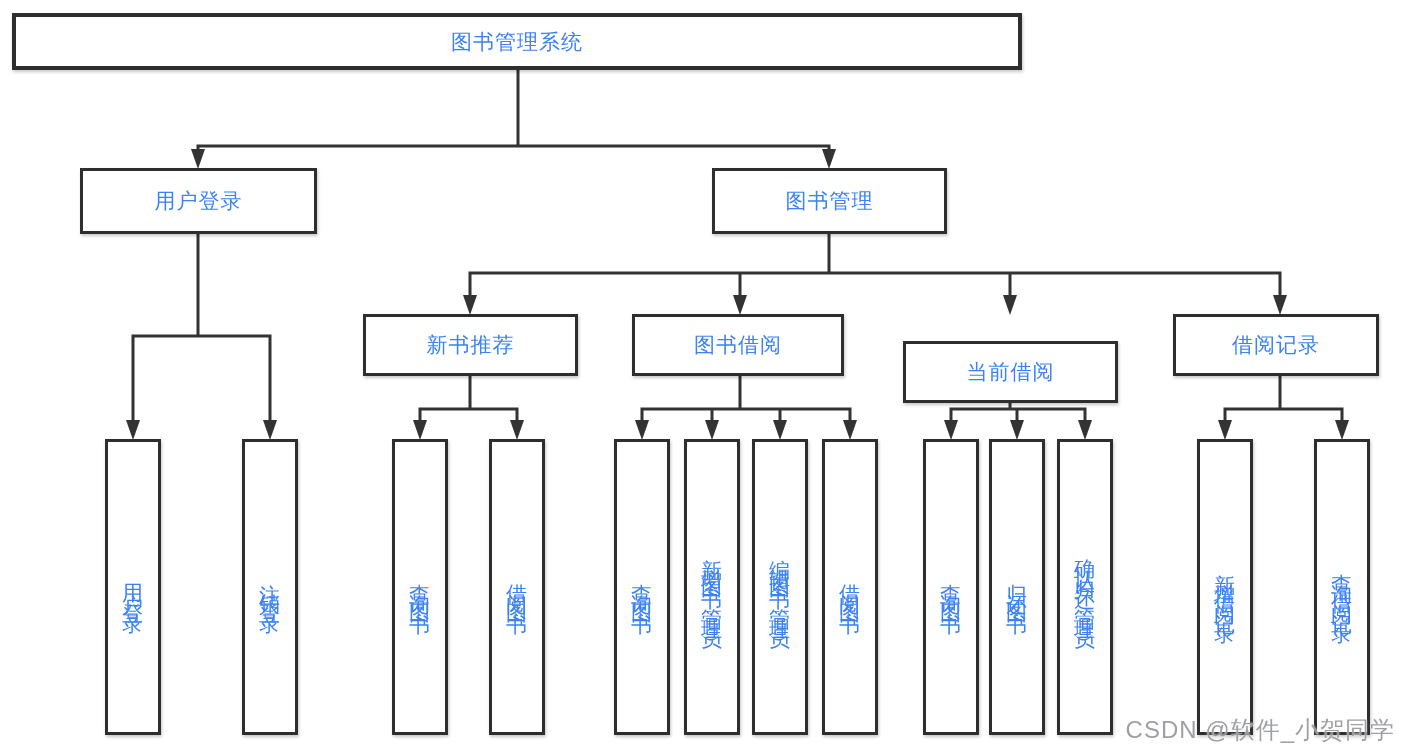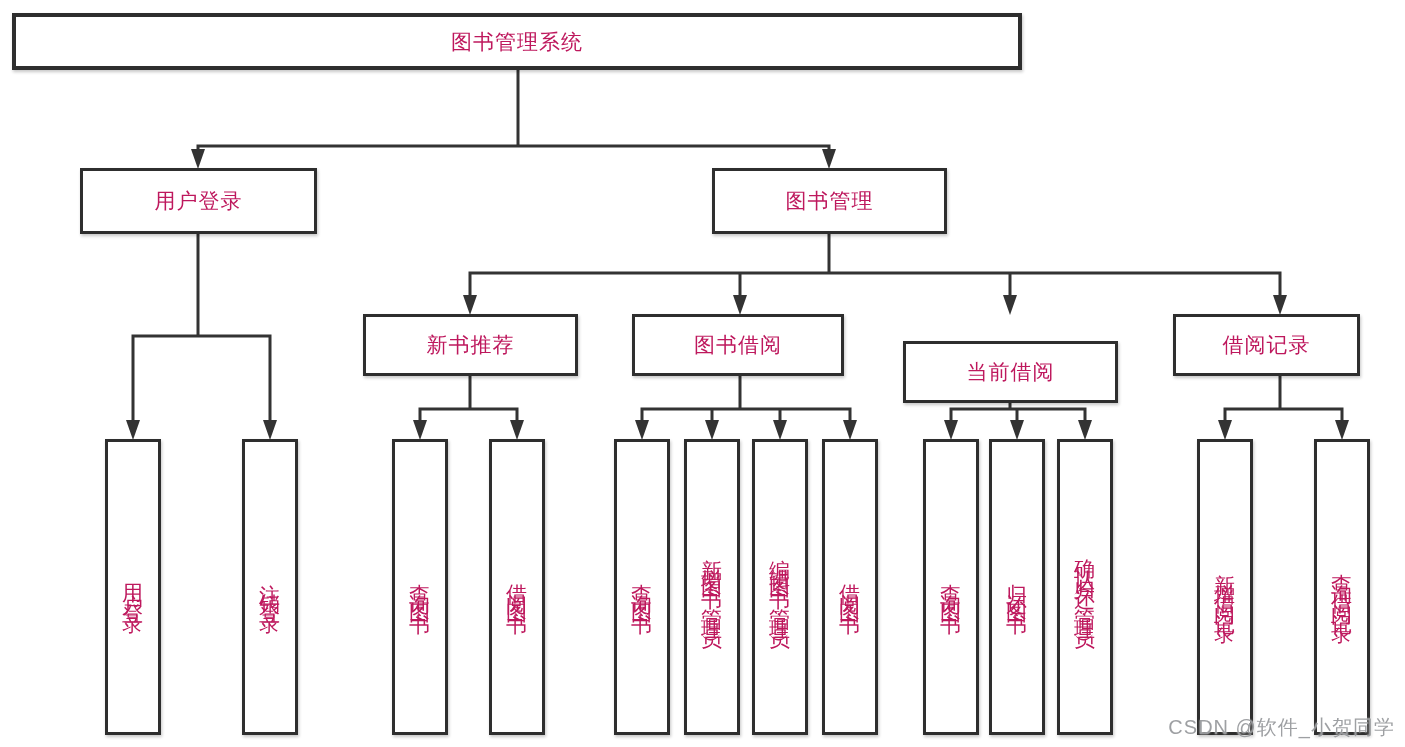--- a/index.html
+++ b/index.html
@@ -24,21 +24,21 @@
   }
   .box {
     position: absolute;
     box-sizing: border-box;
     background: #ffffff;
     border: 3px solid #2e2e2e;
     box-shadow: 1px 2px 3px rgba(0,0,0,0.22);
     display: flex;
     align-items: center;
     justify-content: center;
-    color: #be185d;
+    color: #3b82f6;
     font-size: 21px;
     letter-spacing: 1px;
     white-space: nowrap;
   }
   .root-box {
     left: 12px; top: 13px; width: 1010px; height: 57px;
     border-width: 4px;
   }
   .lvl2 { top: 168px; height: 66px; }
   .lvl3 { top: 314px; height: 62px; }
@@ -49,21 +49,21 @@
     writing-mode: vertical-lr;
     text-orientation: upright;
     letter-spacing: 10px;
     font-size: 21px;
     line-height: 1;
   }
   .watermark {
     position: absolute;
     top: 714px;
     right: 10px;
-    font-size: 20px;
+    font-size: 24px;
     color: rgba(148,150,153,0.9);
     text-shadow: 0 0 2px #ffffff;
     letter-spacing: 1px;
   }
 </style>
 </head>
 <body>
 
 <div class="canvas">
 
@@ -135,21 +135,21 @@
 
   <div class="box lvl2" style="left:712px;width:235px;">
     <span>图书管理</span>
   </div>
   <div class="box lvl3" style="left:632px;width:212px;">
     <span>图书借阅</span>
   </div>
   <div class="box lvl3" style="left:903px;width:215px;margin-top:27px;">
     <span>当前借阅</span>
   </div>
-  <div class="box lvl3" style="left:1173px;width:187px;">
+  <div class="box lvl3" style="left:1173px;width:206px;">
     <span>借阅记录</span>
   </div>
 
   <div class="box leaf" style="left:105px;">
     <span class="vtext">用户登录</span>
   </div>
   <div class="box leaf" style="left:242px;">
     <span class="vtext">注销登录</span>
   </div>
 

